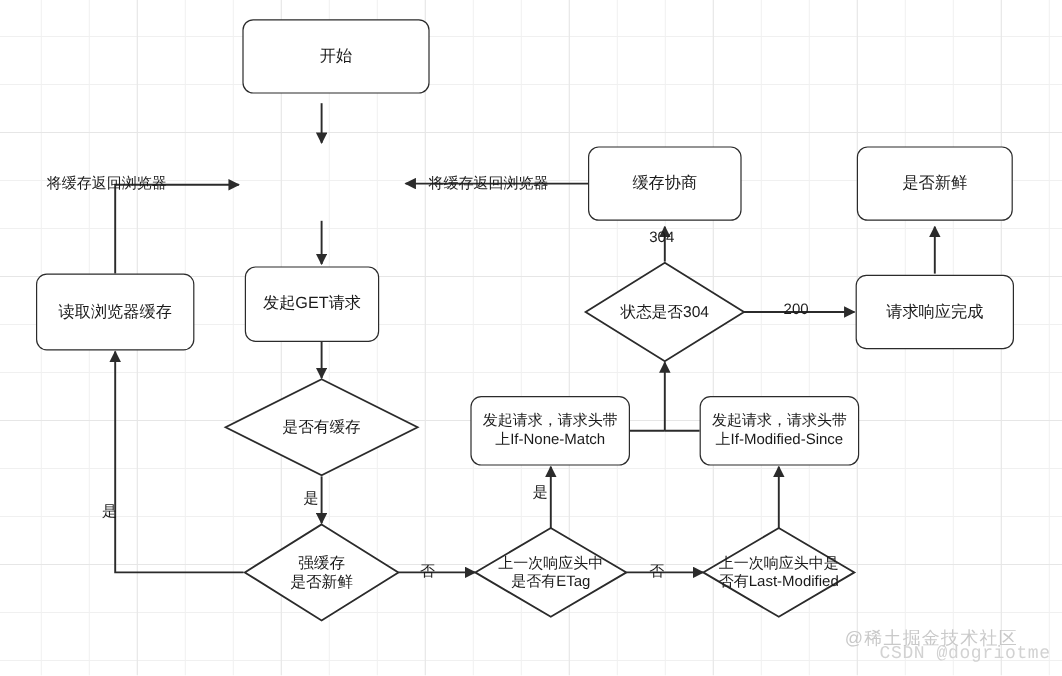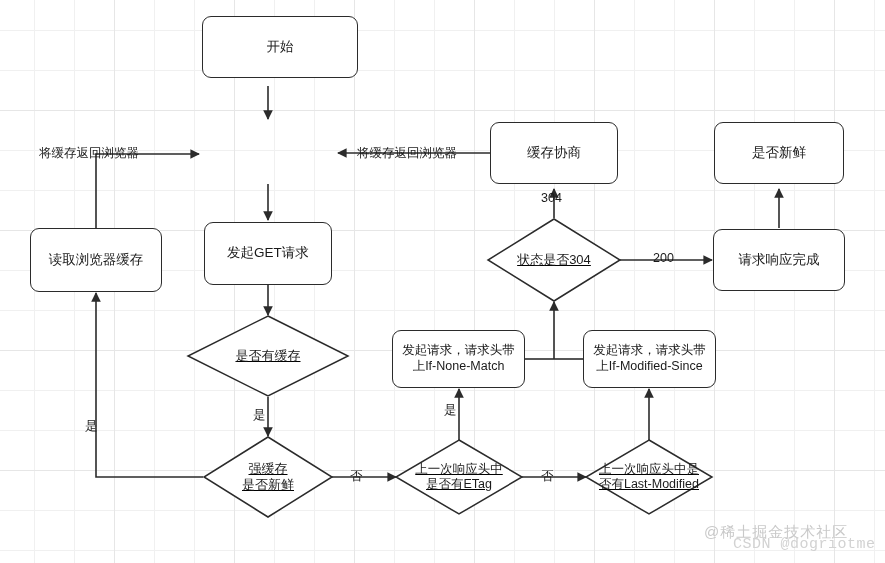--- a/index.html
+++ b/index.html
@@ -53,21 +53,20 @@
     background: #ffffff;
     border: 1.4px solid #2b2b2b;
     border-radius: 9px;
     font-size: 13.5px;
   }
   .diamond-wrap {
     position: absolute;
     display: flex;
     align-items: center;
     justify-content: center;
-    text-decoration: underline;
   }
   .diamond-label {
     position: relative;
     z-index: 2;
     text-align: center;
     font-size: 13px;
     color: #1a1a1a;
     line-height: 1.22;
     white-space: pre-line;
   }
@@ -155,21 +154,21 @@
       <polygon points="649,440 712,477 649,514 586,477"></polygon>
       <polygon points="554,219 620,260 554,301 488,260"></polygon>
     </g>
   </svg>
 
   <div class="node rect" style="left:202px; top:16px; width:156px; height:62px;">开始</div>
 
 
   <div class="node rect" style="left:30px; top:228px; width:132px; height:64px;">读取浏览器缓存</div>
 
-  <div class="node rect" style="left:204px; top:222px; width:128px; height:63px;">发起GET请求</div>
+  <div class="node rect" style="left:204px; top:222px; width:112px; height:63px;">发起GET请求</div>
 
   <div class="node rect" style="left:490px; top:122px; width:128px; height:62px;">缓存协商</div>
 
   <div class="node rect" style="left:714px; top:122px; width:130px; height:62px;">是否新鲜</div>
 
   <div class="node rect" style="left:713px; top:229px; width:132px; height:62px;">请求响应完成</div>
 
   <div class="node rect" style="left:392px; top:330px; width:133px; height:58px; font-size:12.5px;">发起请求，请求头带
 上If-None-Match</div>
 

